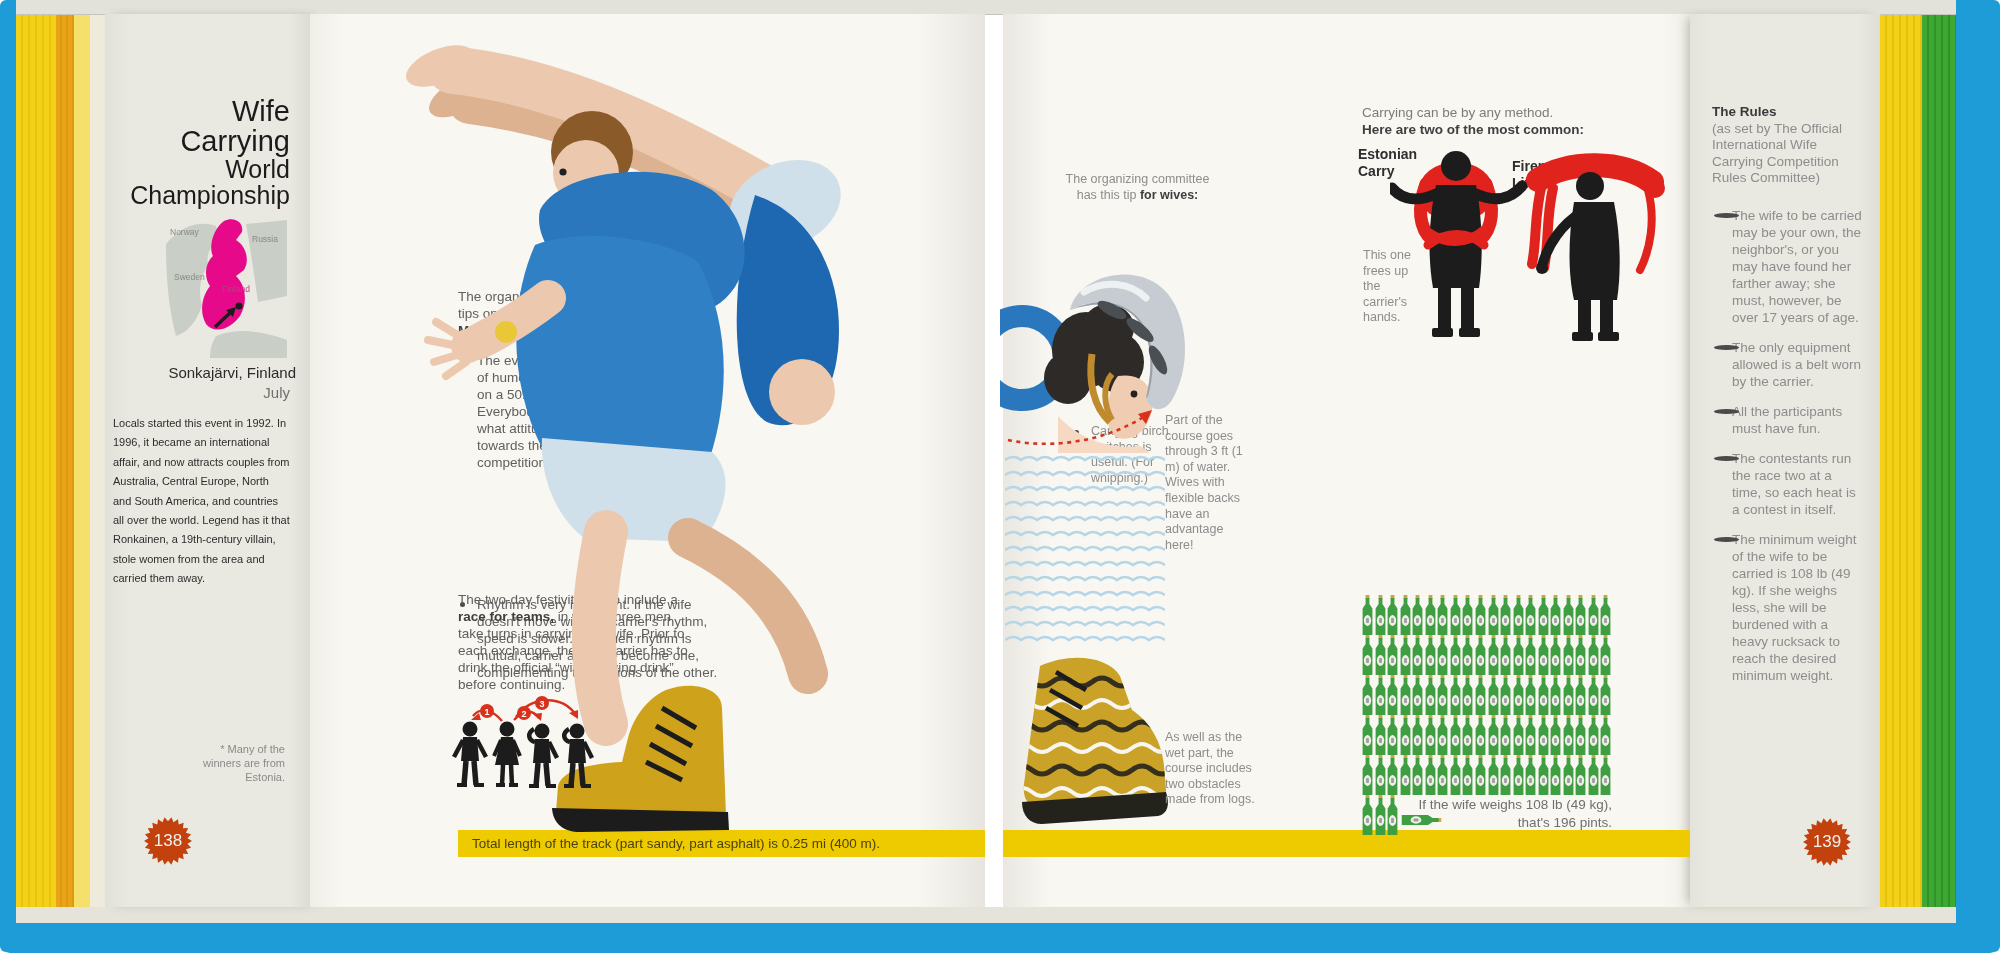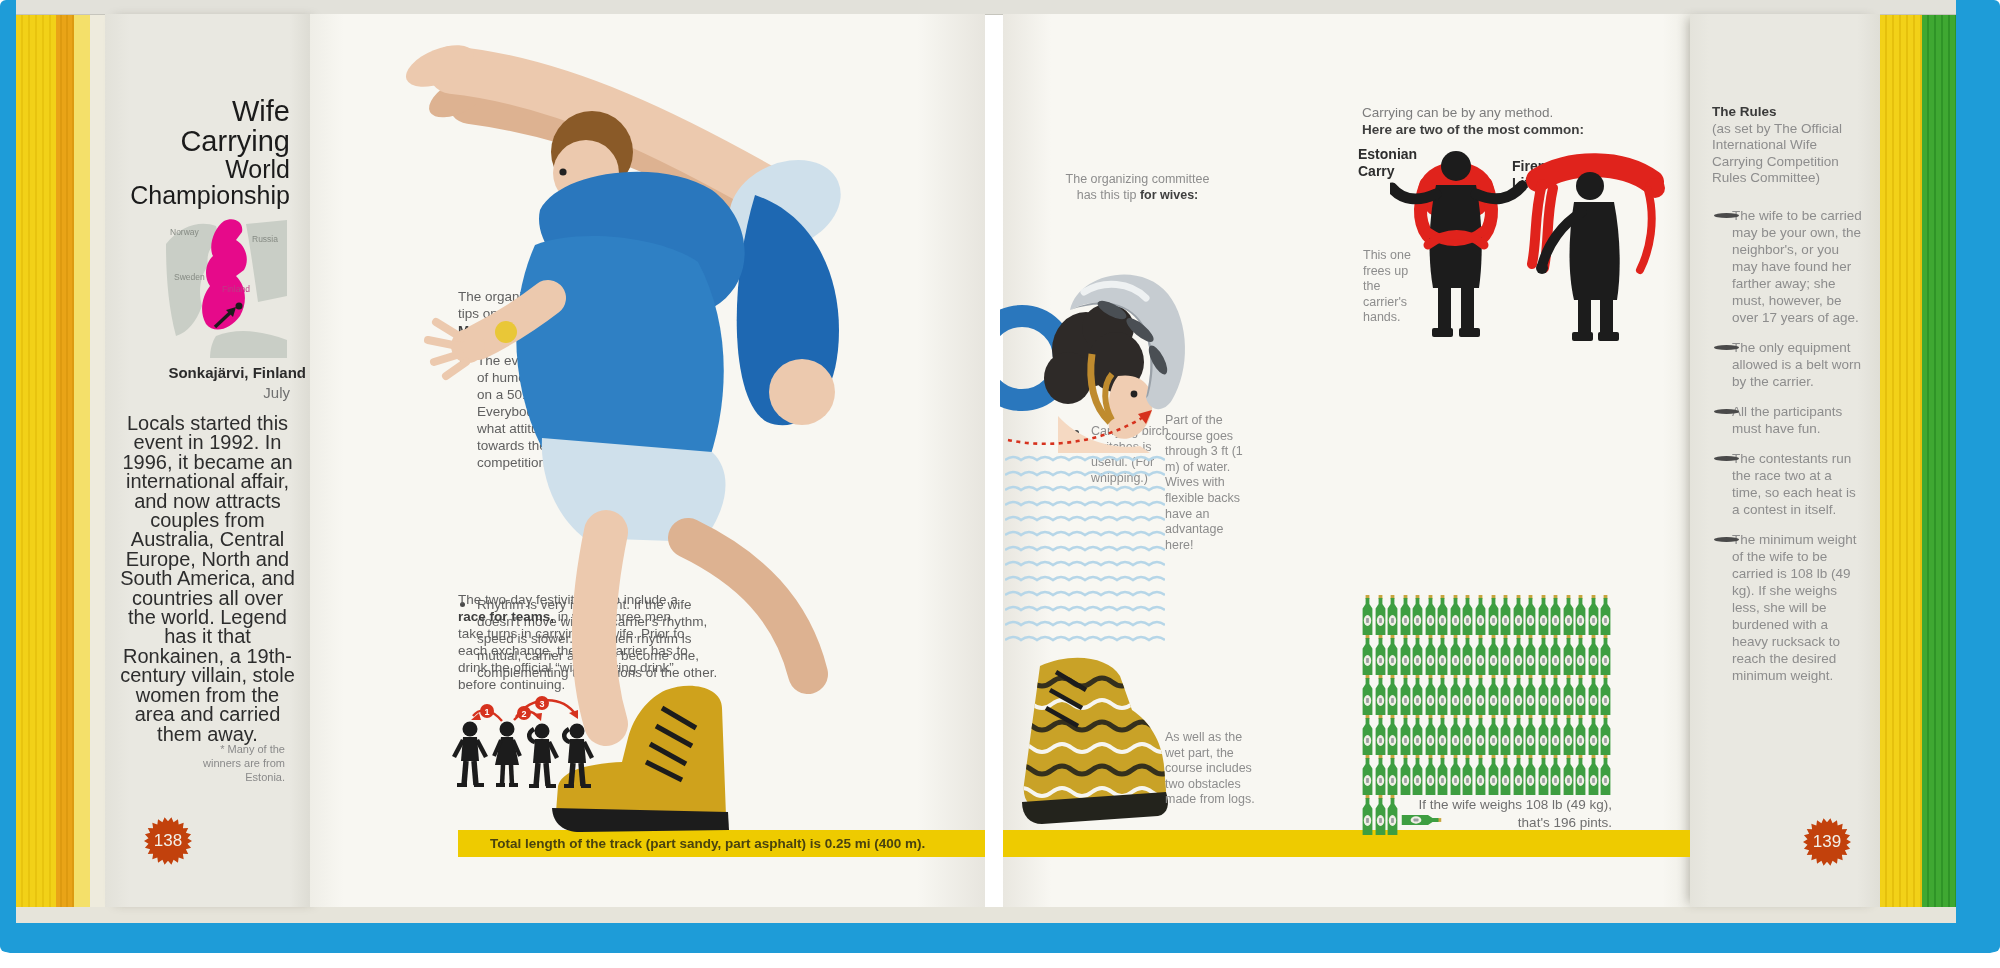--- a/index.html
+++ b/index.html
@@ -25,36 +25,36 @@
   .page-white-left{left:310px;top:14px;width:675px;height:893px;background:linear-gradient(90deg,#efeee7,#f8f7f2 5%,#f8f7f2 90%,#e7e5de);}
   .page-white-right{left:1003px;top:14px;width:687px;height:893px;background:linear-gradient(90deg,#e9e7e0,#f8f7f2 7%,#f8f7f2 96%,#efeee7);}
   .page-gray-right{left:1690px;top:14px;width:190px;height:893px;background:linear-gradient(90deg,#e4e3db,#e9e8e1 10%,#e9e8e1 88%,#dfded6);box-shadow:-6px 0 10px -4px rgba(60,55,40,.3);}
 
   
   .title{color:#1b1b1b;text-align:right;line-height:1.04;}
   .t-big{font-size:29px;}
   .t-small{font-size:25px;}
   .loc{font-size:15px;color:#2b2b2b;text-align:right;}
   .month{font-size:15px;color:#6f6f6f;text-align:right;}
-  .intro{font-size:20px;line-height:19.4px;color:#2d2d2d;text-align:center;margin-left:6px;}
+  .intro{font-size:11px;line-height:19.4px;color:#2d2d2d;text-align:left;}
   .footnote{font-size:11px;line-height:14px;color:#8a8a8a;text-align:right;}
   .tips{font-size:13.5px;line-height:17px;color:#5f5f5f;}
   .note{font-size:12.5px;line-height:15.6px;color:#8d8d8d;}
   .b{font-weight:bold;color:#3f3f3f;}
   .dot{position:absolute;width:5px;height:5px;border-radius:50%;background:#4a4a4a;}
   .bullet-text{display:block;padding-left:19px;}
   .bullet-wrap{position:relative;}
   .bullet-wrap .dot{left:2px;top:6px;}
   .rules-head{font-size:13.5px;font-weight:bold;color:#3a3a3a;line-height:16.5px;}
   .rules-sub{font-size:13.5px;line-height:16.5px;color:#8d8d8d;}
   .rule{font-size:13.5px;line-height:17px;color:#8d8d8d;margin-bottom:13px;position:relative;}
   .rule .dot{left:2px;top:6px;}
   .rule span{display:block;padding-left:20px;}
   .ybar{background:#eecb00;height:27px;}
-  .ybar-text{font-size:13.5px;line-height:27px;color:#4a430e;padding-left:32px;white-space:nowrap;font-weight:bold;}
+  .ybar-text{font-size:13.5px;line-height:27px;color:#4a430e;padding-left:14px;white-space:nowrap;}
   .badge{width:48px;height:48px;background:#c2410c;color:#f2f1ea;font-size:17px;
          display:flex;align-items:center;justify-content:center;}
   .prize-line{font-size:13.5px;line-height:17.5px;color:#6f6f6f;}
   .beer-caption{font-size:13.5px;line-height:17.5px;color:#6f6f6f;text-align:right;}
   .methods{font-size:13.5px;line-height:17px;color:#7c7c7c;}
   .mlabel{font-size:14px;line-height:16.5px;font-weight:bold;color:#2e2e2e;}
   .bottle{position:absolute;width:11px;height:40px;}
   svg text{font-family:"Liberation Sans",sans-serif;}
 </style>
 </head>
@@ -99,21 +99,21 @@
     <path d="M58,3 C68,-2 78,4 76,14 L70,22 C80,28 84,42 78,52 L70,58 C80,68 82,84 74,98 C64,112 48,116 40,106 C33,94 36,78 44,68 C37,58 40,44 47,38 C42,28 48,10 58,3 Z" fill="#e60a8a"></path>
     <text x="4" y="17" font-size="8.5" fill="#868b84">Norway</text>
     <text x="86" y="24" font-size="8.5" fill="#868b84">Russia</text>
     <text x="8" y="62" font-size="8.5" fill="#868b84">Sweden</text>
     <text x="56" y="74" font-size="8.5" fill="#bc3c85">Finland</text>
     <circle cx="73" cy="88" r="3.5" fill="#1c1c1c"></circle>
     <line x1="49" y1="109" x2="66" y2="93" stroke="#1c1c1c" stroke-width="3.4"></line>
     <polygon points="70,89 60,92 67,99" fill="#1c1c1c"></polygon>
   </svg>
 
-  <div class="abs loc" style="left:126px;top:364px;width:180px;font-weight:bold;">Sonkajärvi, Finland</div>
+  <div class="abs loc" style="left:116px;top:364px;width:180px;">Sonkajärvi, Finland</div>
   <div class="abs month" style="left:110px;top:384px;width:180px;">July</div>
   <div class="abs intro" style="left:113px;top:414px;width:177px;">Locals started this event in 1992. In 1996, it became an international affair, and now attracts couples from Australia, Central Europe, North and South America, and countries all over the world. Legend has it that Ronkainen, a 19th-century villain, stole women from the area and carried them away.</div>
   <div class="abs footnote" style="left:185px;top:742px;width:100px;">* Many of the winners are from Estonia.</div>
   <div class="abs badge starburst" style="left: 144px; top: 817px; clip-path: polygon(100% 50%, 90.6% 55.8%, 98% 64.1%, 87.3% 67%, 92.1% 77%, 81% 76.8%, 82.7% 87.8%, 72.2% 84.5%, 70.8% 95.5%, 61.6% 89.3%, 57.1% 99.5%, 50% 91%, 42.9% 99.5%, 38.4% 89.3%, 29.2% 95.5%, 27.8% 84.5%, 17.3% 87.8%, 19% 76.8%, 7.9% 77%, 12.7% 67%, 2% 64.1%, 9.4% 55.8%, 0% 50%, 9.4% 44.2%, 2% 35.9%, 12.7% 33%, 7.9% 23%, 19% 23.2%, 17.3% 12.2%, 27.8% 15.5%, 29.2% 4.5%, 38.4% 10.7%, 42.9% 0.5%, 50% 9%, 57.1% 0.5%, 61.6% 10.7%, 70.8% 4.5%, 72.2% 15.5%, 82.7% 12.2%, 81% 23.2%, 92.1% 23%, 87.3% 33%, 98% 35.9%, 90.6% 44.2%);">138</div>
 
   <div class="abs tips" style="left:458px;top:288px;width:162px;">
     <span>The organizers offer these tips on how to become a </span><span class="b">Master in Wife Carrying:</span>
   </div>
   <div class="abs tips bullet-wrap" style="left:458px;top:352px;width:165px;">
     <span class="dot"></span>

